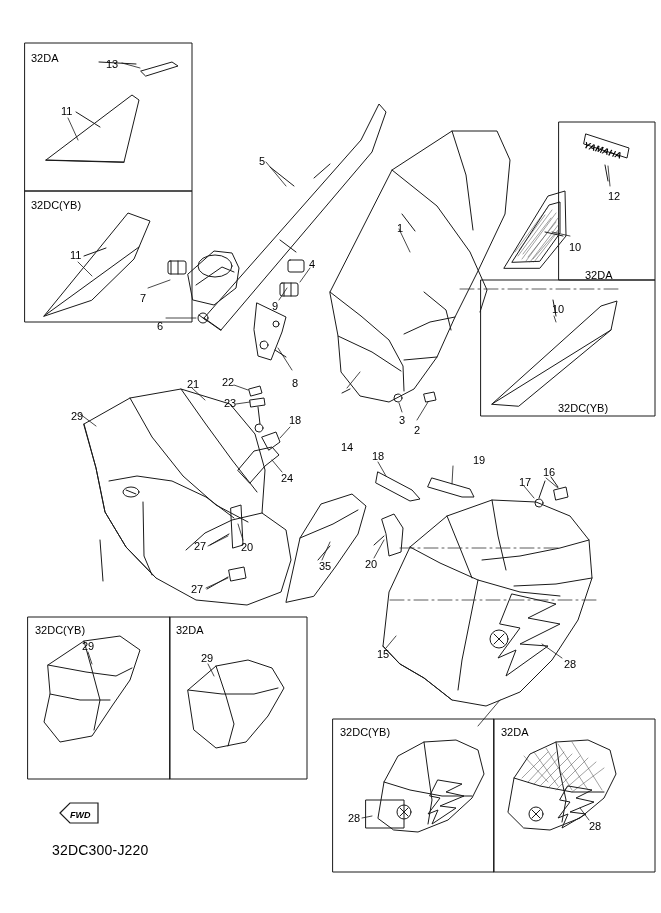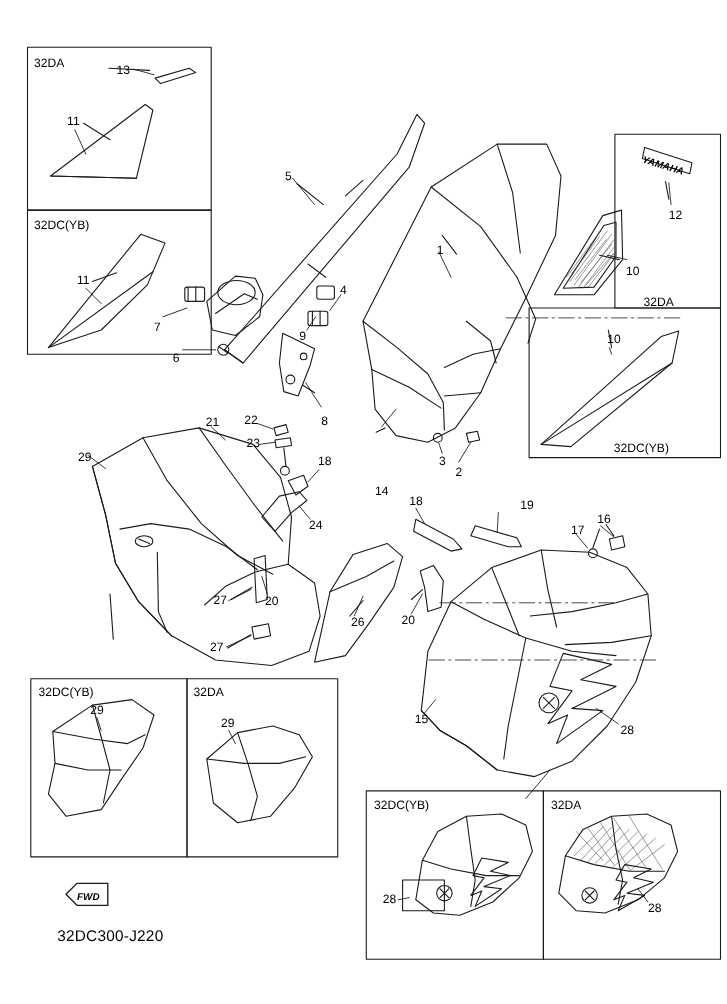--- a/index.html
+++ b/index.html
@@ -322,21 +322,21 @@
   <div class="num" style="left:552px; top:303px;">10</div>
   <div class="num" style="left:71px; top:410px;">29</div>
   <div class="num" style="left:187px; top:378px;">21</div>
   <div class="num" style="left:222px; top:376px;">22</div>
   <div class="num" style="left:224px; top:397px;">23</div>
   <div class="num" style="left:289px; top:414px;">18</div>
   <div class="num" style="left:281px; top:472px;">24</div>
   <div class="num" style="left:194px; top:540px;">27</div>
   <div class="num" style="left:241px; top:541px;">20</div>
   <div class="num" style="left:191px; top:583px;">27</div>
-  <div class="num" style="left:319px; top:560px;">26</div>
+  <div class="num" style="left:319px; top:560px;">35</div>
   <div class="num" style="left:372px; top:450px;">18</div>
   <div class="num" style="left:449px; top:454px;margin-left:24px;">19</div>
   <div class="num" style="left:519px; top:476px;">17</div>
   <div class="num" style="left:543px; top:466px;">16</div>
   <div class="num" style="left:365px; top:558px;">20</div>
   <div class="num" style="left:377px; top:648px;">15</div>
   <div class="num" style="left:564px; top:658px;">28</div>
   <div class="num" style="left:82px; top:640px;">29</div>
   <div class="num" style="left:201px; top:652px;">29</div>
   <div class="num" style="left:348px; top:812px;">28</div>

